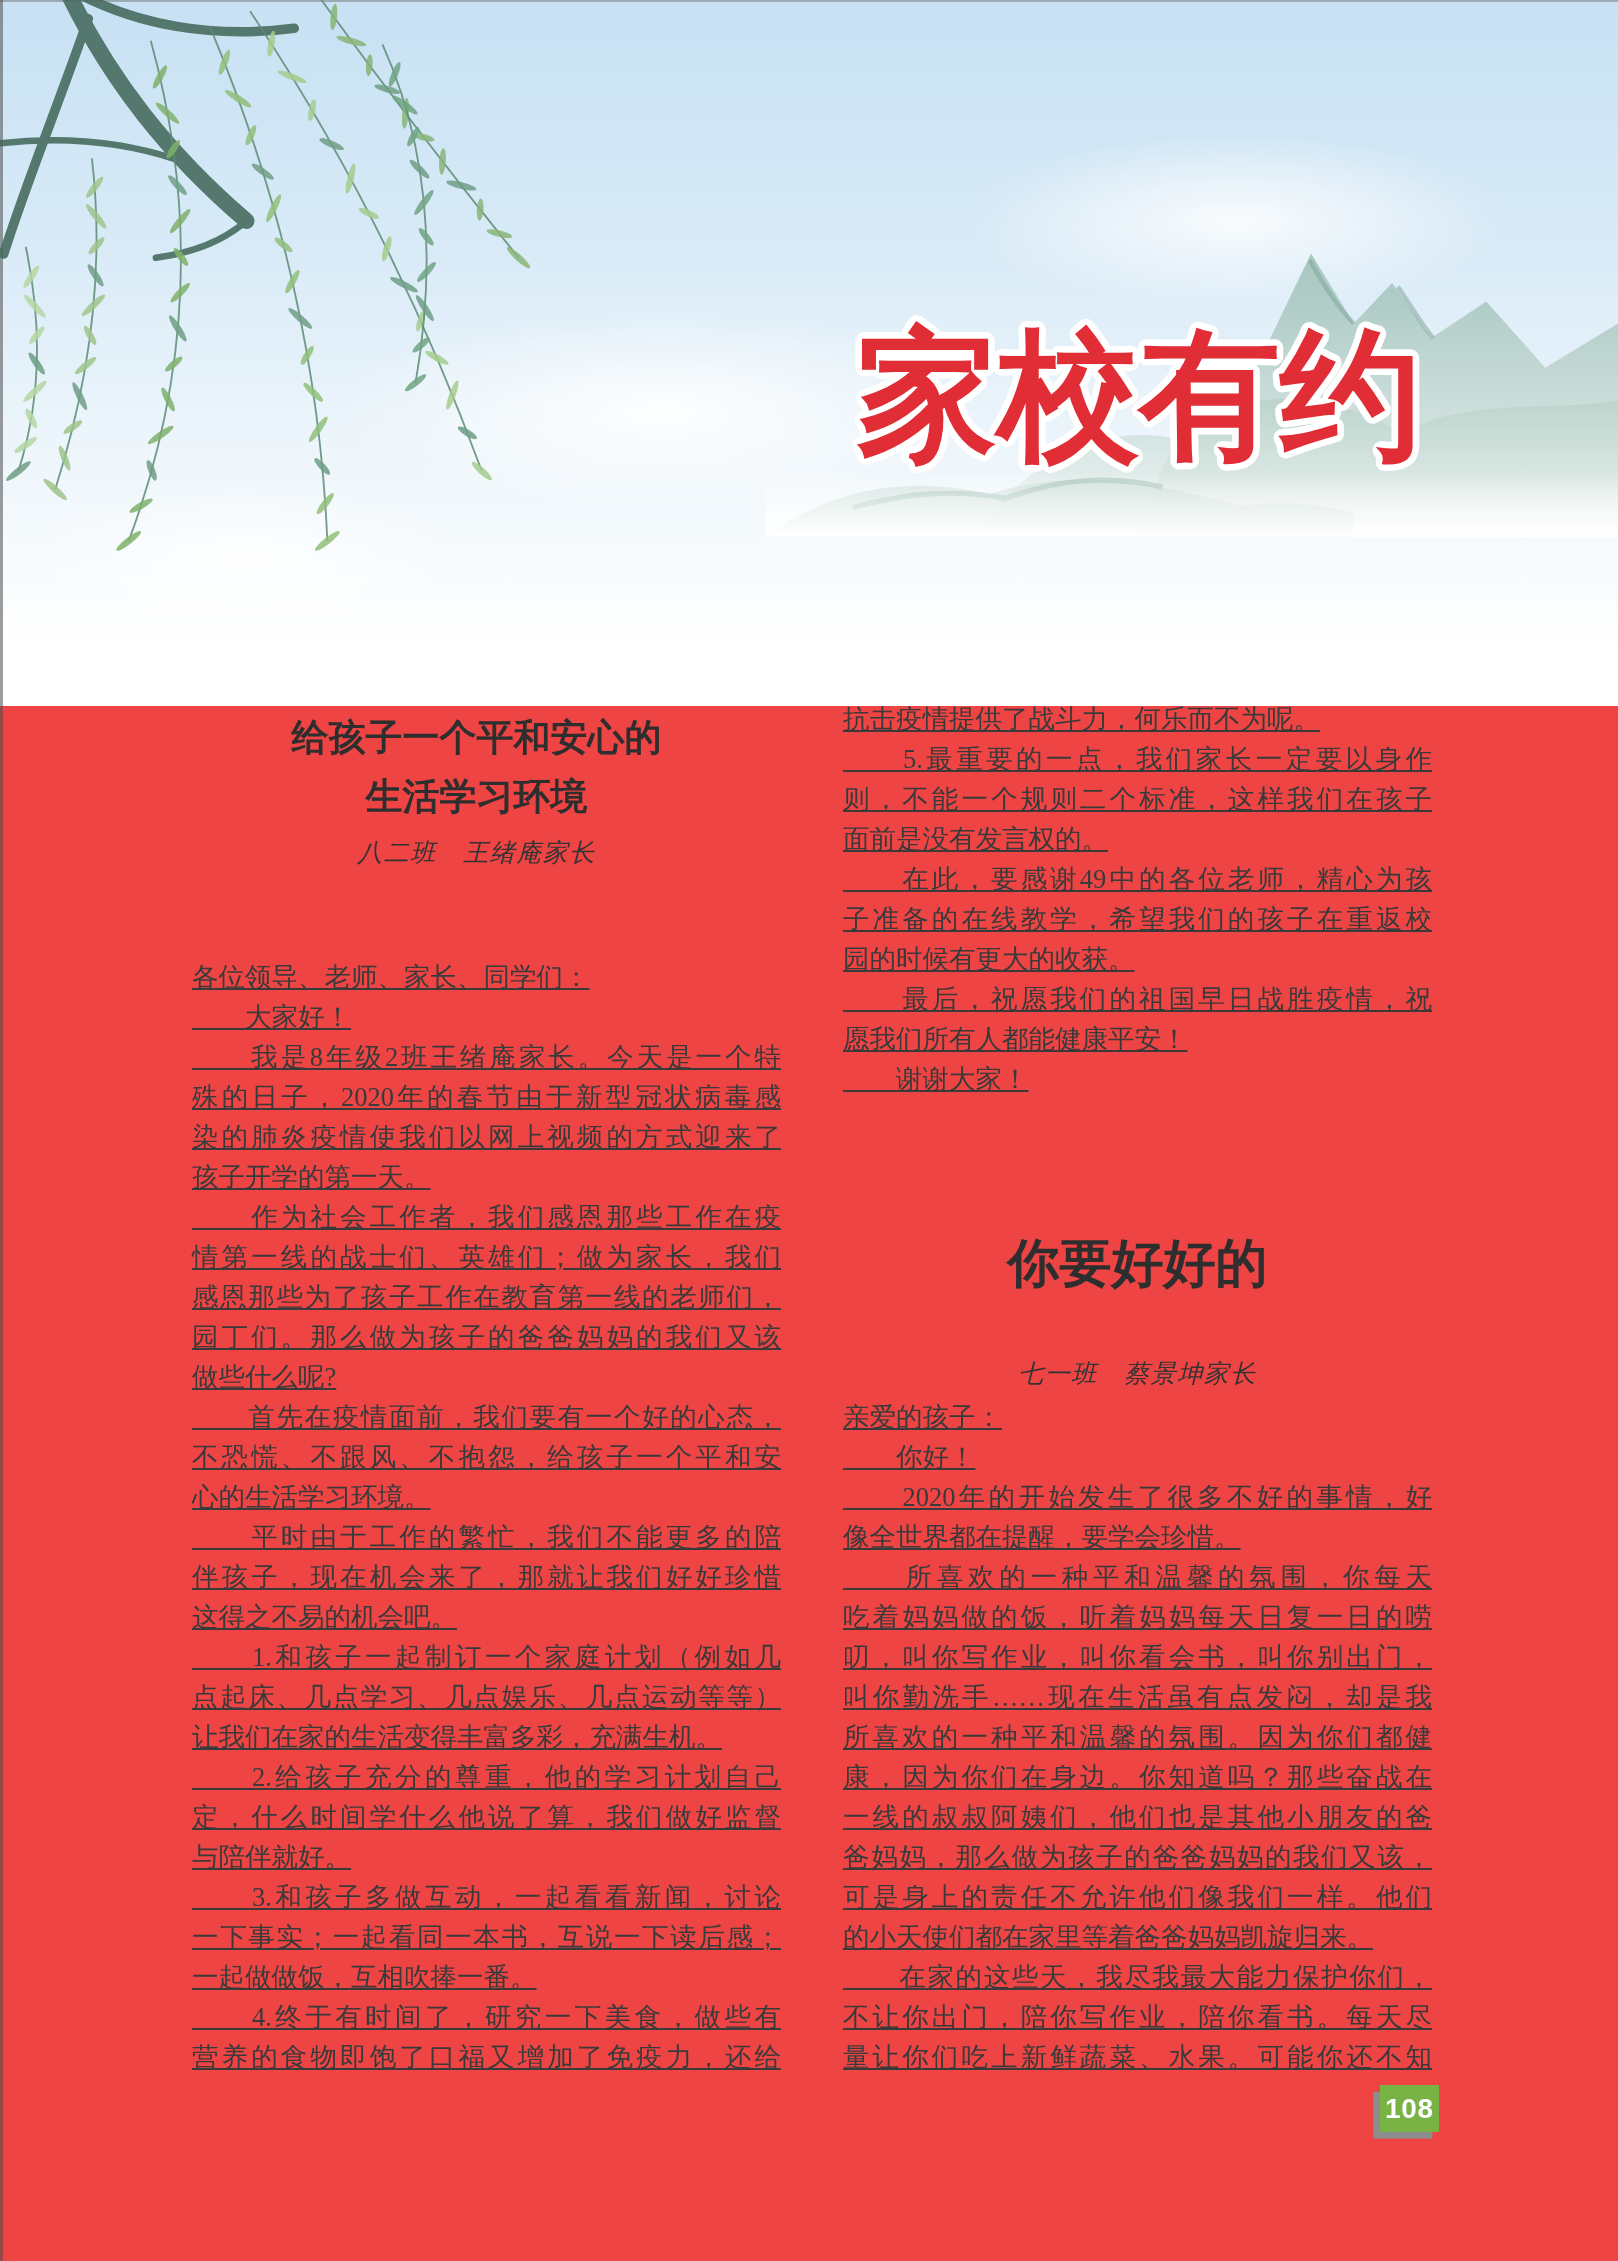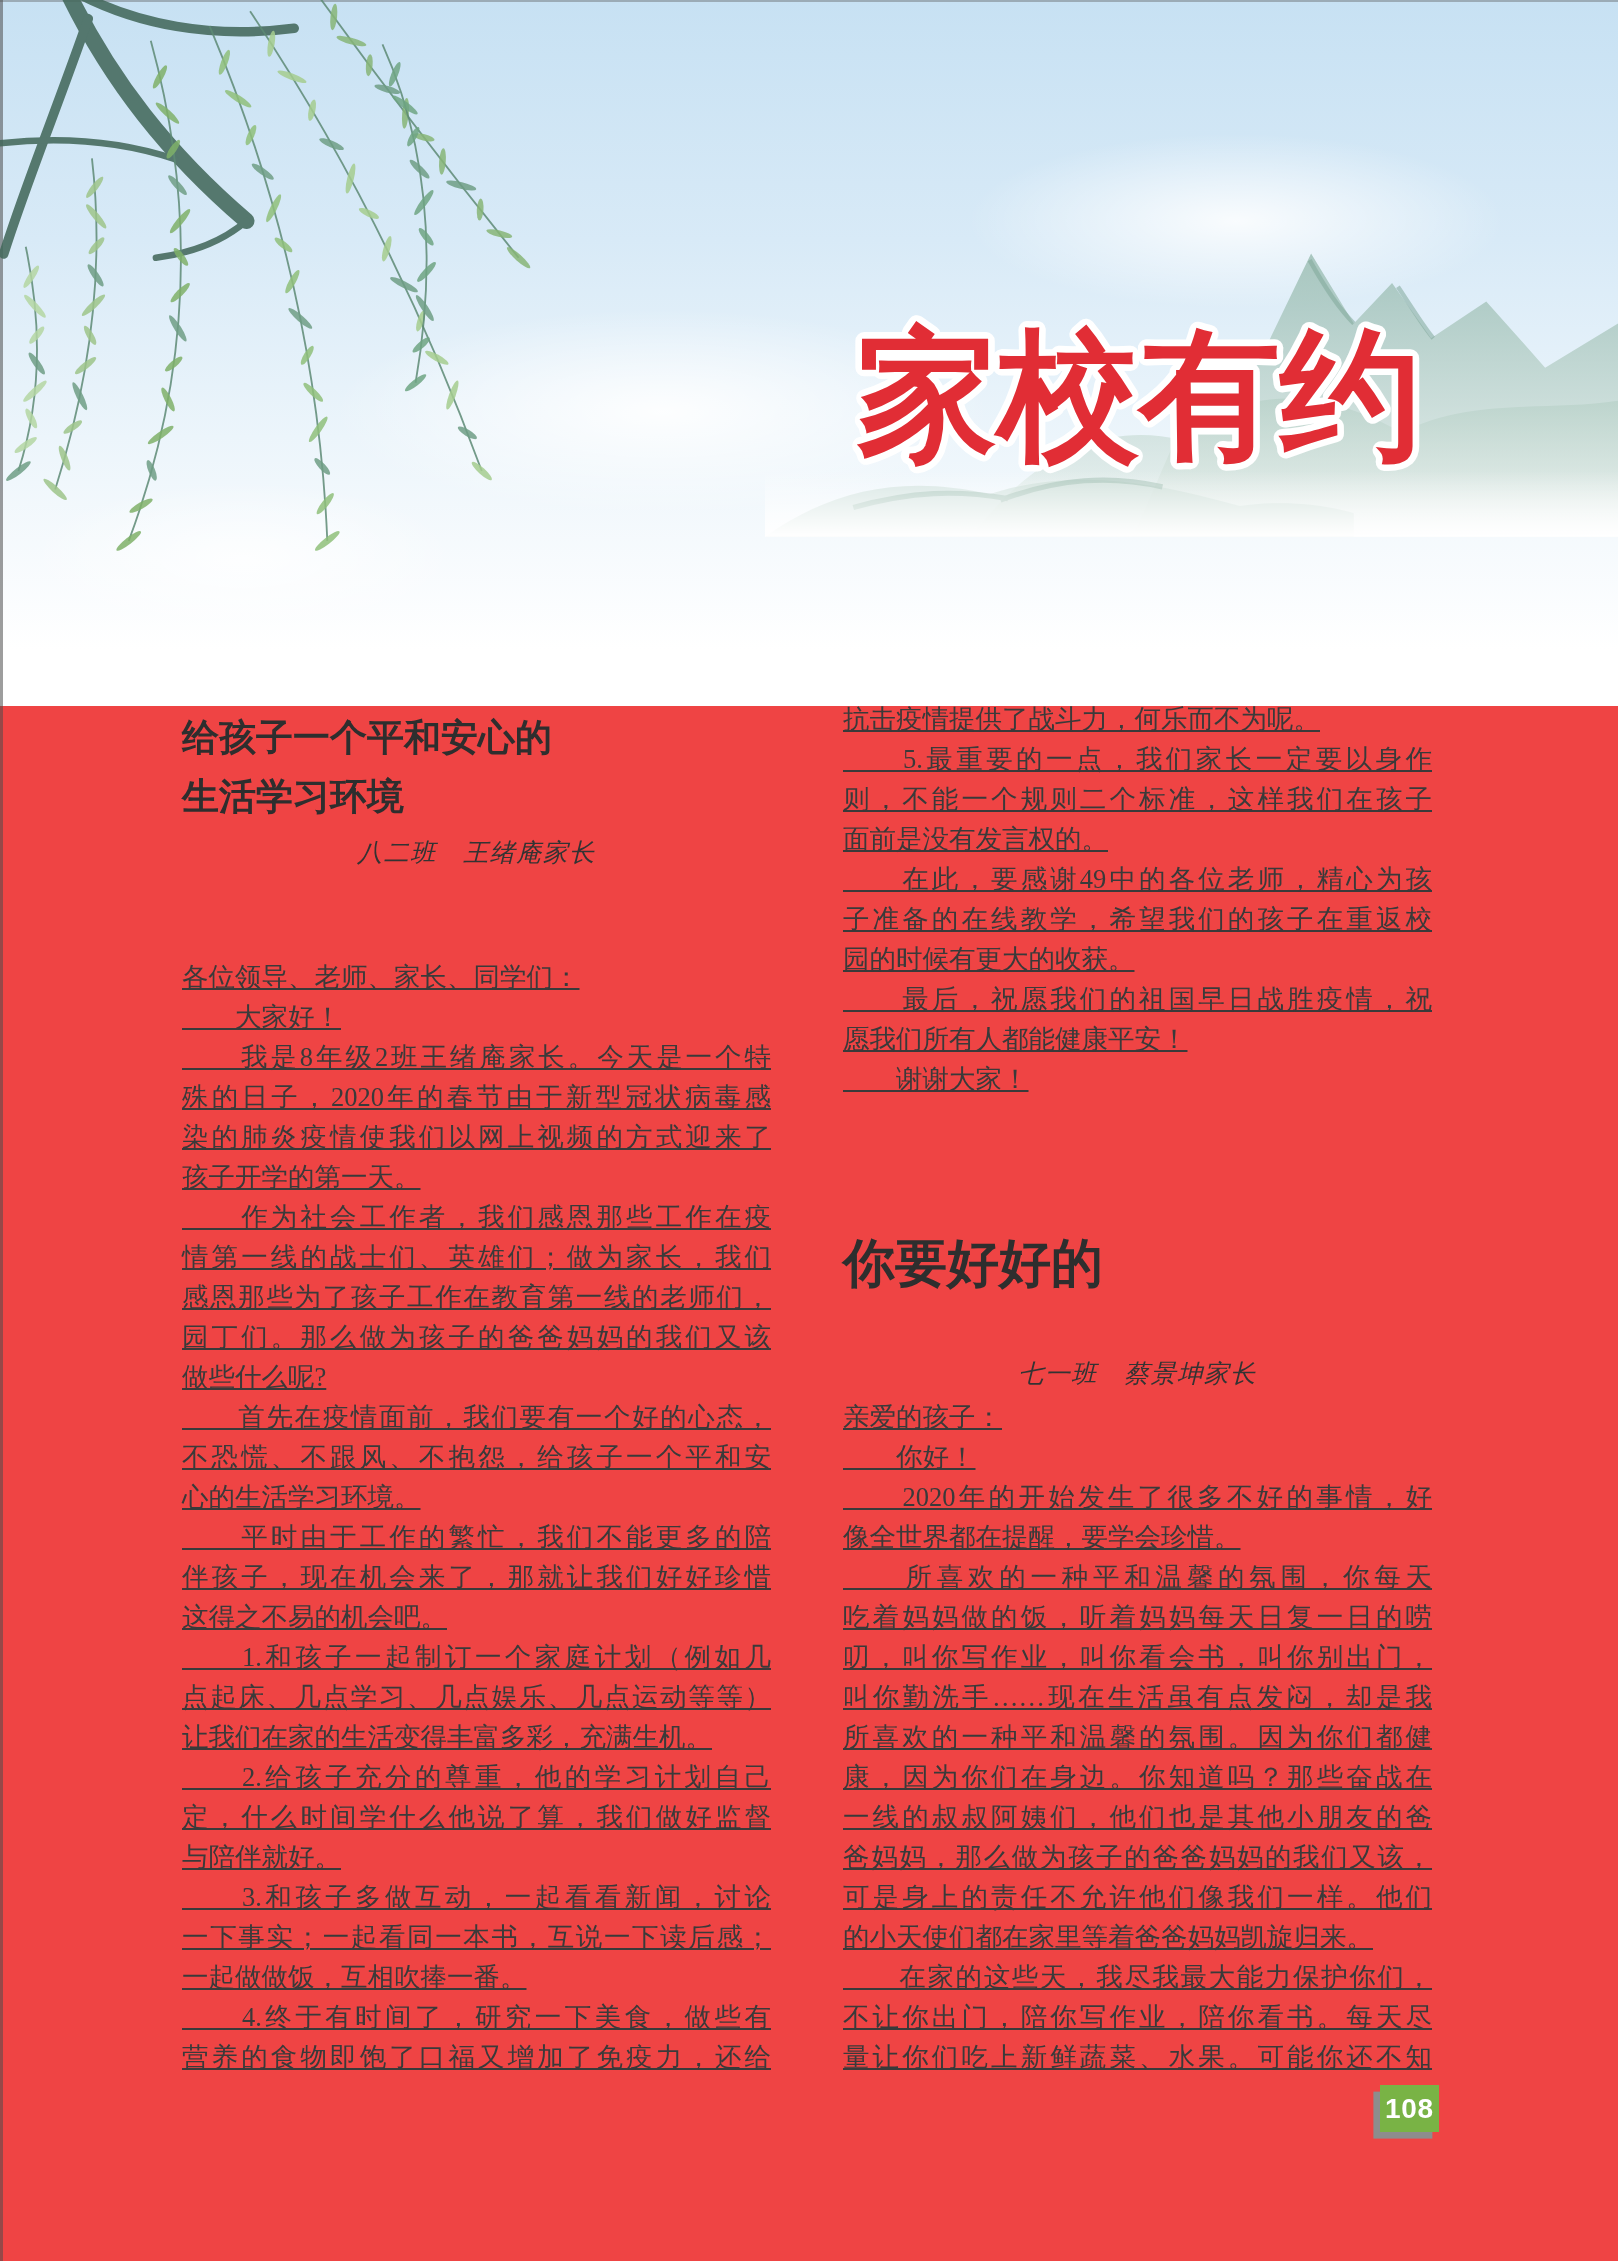--- a/index.html
+++ b/index.html
@@ -24,29 +24,29 @@
   .willow{position:absolute;left:0;top:0;width:662px;height:589px;}
   .mountain{position:absolute;left:765px;top:213px;width:853px;height:324px;}
 
   .masthead{position:absolute;left:852px;top:293px;width:596px;height:193px;}
 
   .column{position:absolute;width:589px;color:var(--ink);text-decoration:underline;}
   .line{height:40px;line-height:40px;font-size:26.5px;letter-spacing:0;
         text-align:justify;text-align-last:justify;white-space:pre;}
   .line.end{text-align-last:left;}
 
-  .a-title{position:absolute;width:589px;text-align:left;color:#2e2e2e;
+  .a-title{position:absolute;width:589px;text-align:center;color:#2e2e2e;
            font-weight:bold;font-size:37px;line-height:59px;}
   .a-byline{position:absolute;width:589px;text-align:center;color:#333333;
             font-size:25px;letter-spacing:1.5px;font-style:italic;}
   .a2-title{font-size:52px;line-height:52px;}
 
   .col-left-title{left:182px;top:708px;}
   .col-left-byline{left:182px;top:836px;}
-  .col-left-body{left:182px;top:957px;}
+  .col-left-body{left:192px;top:957px;}
   .col-right-cont{left:843px;top:699px;}
   .col-right-title{left:843px;top:1238px;}
   .col-right-byline{left:843px;top:1357px;}
   .col-right-body{left:843px;top:1397px;}
 
   .page-num{position:absolute;left:1380px;top:2085px;width:59px;height:47px;
     background:var(--page-green);box-shadow:-6.6px 6.6px 0 #8d8d8d;
     display:flex;align-items:center;justify-content:center;}
   .page-num span{color:#ffffff;font-family:"Liberation Sans","DejaVu Sans",sans-serif;
     font-size:28px;font-weight:bold;letter-spacing:0.7px;}

